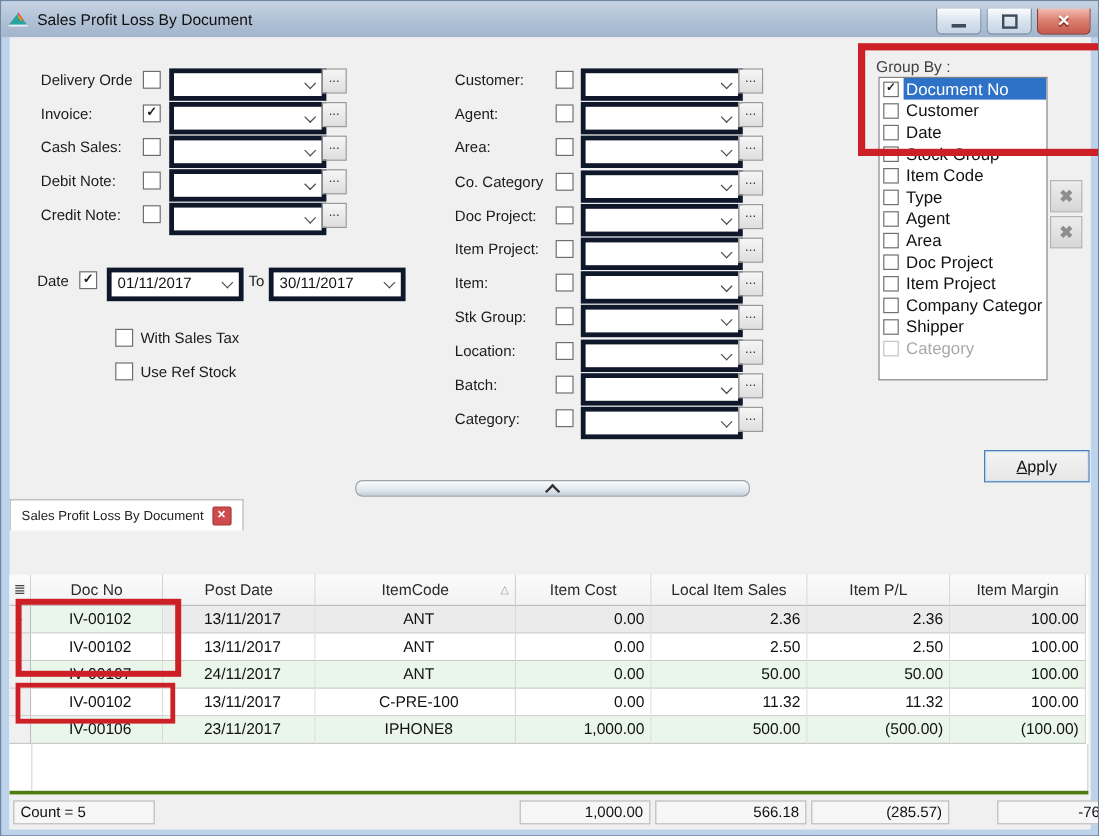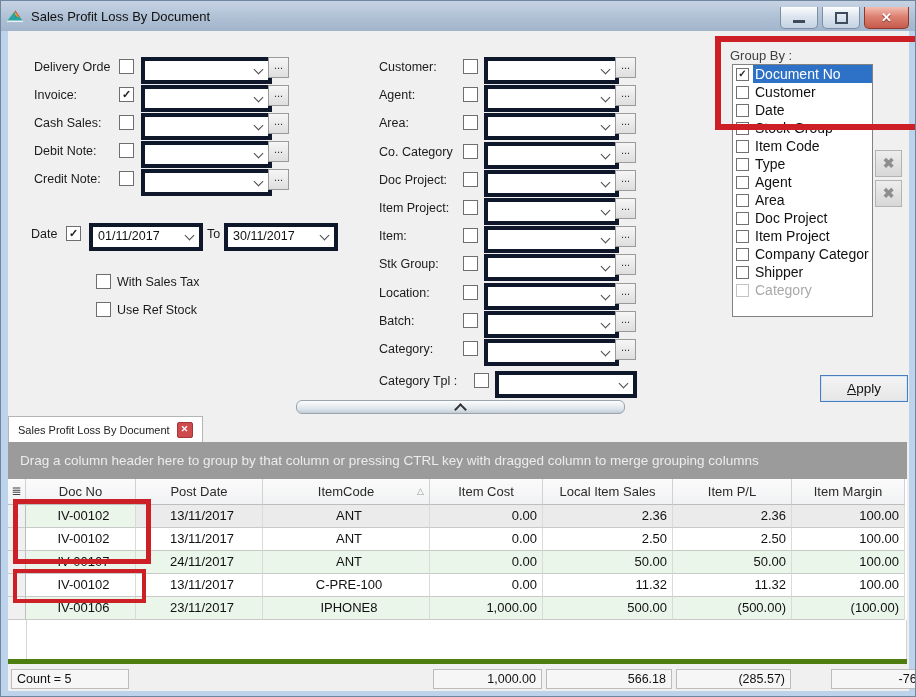--- a/index.html
+++ b/index.html
@@ -98,21 +98,21 @@
     font-size:13px;color:#2a2a2a;text-align:center;line-height:25px;white-space:nowrap;overflow:hidden;}
   .ghead .sort{position:absolute;right:5px;top:8px;font-size:9px;color:#9a9a9a;line-height:9px;}
   .gcell{position:absolute;height:23px;border-bottom:1px solid #c9c9c9;border-right:1px solid #dadada;
     box-sizing:border-box;font-size:13px;color:#111;line-height:21px;white-space:nowrap;overflow:hidden;}
   .gcell.txt{padding-left:6px;text-align:center;}
   .gcell.num{padding-right:5px;text-align:right;}
   .gind{background:#f0f0f0;border-right:1px solid #bdbdbd;text-align:center;font-size:8px;color:#333;line-height:22px;}
   .ghead.gindh{font-size:12px;line-height:24px;color:#444;}
   .grid-empty{position:absolute;left:0;top:141px;width:899px;height:39px;background:#fff;border-right:1px solid #d2d2d2;box-sizing:border-box;}
   .grid-empty .indline{position:absolute;left:18px;top:0;bottom:0;width:1px;background:#d6d6d6;}
-  .grid-footer{position:absolute;left:0;top:180px;width:899px;height:32px;background:#f0f0f0;border-top:5px solid #4d7c0f;box-sizing:border-box;}
+  .grid-footer{position:absolute;left:0;top:180px;width:899px;height:32px;background:#f0f0f0;border-top:3px solid #4d7c0f;box-sizing:border-box;}
   .fbox{position:absolute;top:5px;height:20px;background:#f6f6f6;border:1px solid #bcbcbc;box-sizing:border-box;
     font-size:12.5px;color:#111;line-height:18px;padding:0 5px;overflow:hidden;white-space:nowrap;}
   .fbox.numf{text-align:right;}
   
   .annot{position:absolute;border-style:solid;border-color:var(--annotation-red,#cd2026);pointer-events:none;}
   .annot.a1{left:714px;top:35px;width:199px;height:82px;border-width:6px;}
   .annot.a2{left:12px;top:498px;width:128px;height:55px;border-width:5px;}
   .annot.a3{left:12px;top:568px;width:125px;height:26px;border-width:4px;}
 </style>
 </head>
@@ -294,27 +294,20 @@
         <div class="opt-row" style="top: 243px;">
           <span class="cb">✓</span>
           <span class="flabel">With Sales Tax</span>
         </div>
         <div class="opt-row" style="top: 271px;">
           <span class="cb">✓</span>
           <span class="flabel">Use Ref Stock</span>
         </div>
       </div>
 
-    <div class="frow col-tpl" style="top:340px">
-      <span class="flabel">Category Tpl :</span>
-      <span class="cb">✓</span>
-      <div class="combo">
-          <span class="chev"></span>
-        </div>
-    </div>
 
     <div class="groupby-label">Group By :</div>
     <div class="groupby-list" id="groupby-list">
         <div class="gb-item selected">
           <span class="gcb checked">✓</span>
           <span class="glabel">Document No</span>
         </div>
         <div class="gb-item">
           <span class="gcb">✓</span>
           <span class="glabel">Customer</span>
@@ -374,21 +367,20 @@
       <span class="chev-up"></span>
     </div>
 
     <div class="tabrow">
       <div class="tab">
         <span class="tab-label">Sales Profit Loss By Document</span>
         <span class="tab-close">✕</span>
       </div>
     </div>
 
-    <div class="hintbar">Drag a column header here to group by that column or pressing CTRL key with dragged column to merge grouping columns</div>
 
     <div class="grid">
       <div id="grid-header">
           <div class="ghead gindh" style="left: 0px; width: 18px;">≣</div>
           <div class="ghead" style="left: 18px; width: 110px; top: 0px;">Doc No</div>
           <div class="ghead" style="left: 128px; width: 127px; top: 0px;">Post Date</div>
           <div class="ghead" style="left: 255px; width: 167px; top: 0px;">ItemCode<span class="sort">△</span></div>
           <div class="ghead" style="left: 422px; width: 113px; top: 0px;">Item Cost</div>
           <div class="ghead" style="left: 535px; width: 130px; top: 0px;">Local Item Sales</div>
           <div class="ghead" style="left: 665px; width: 119px; top: 0px;">Item P/L</div>

